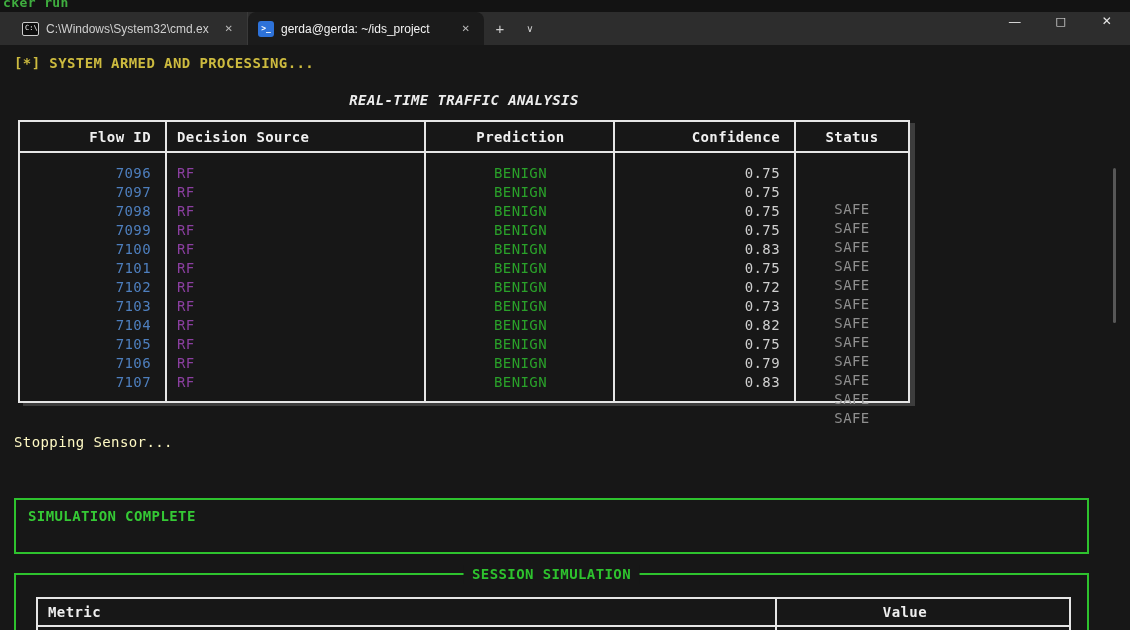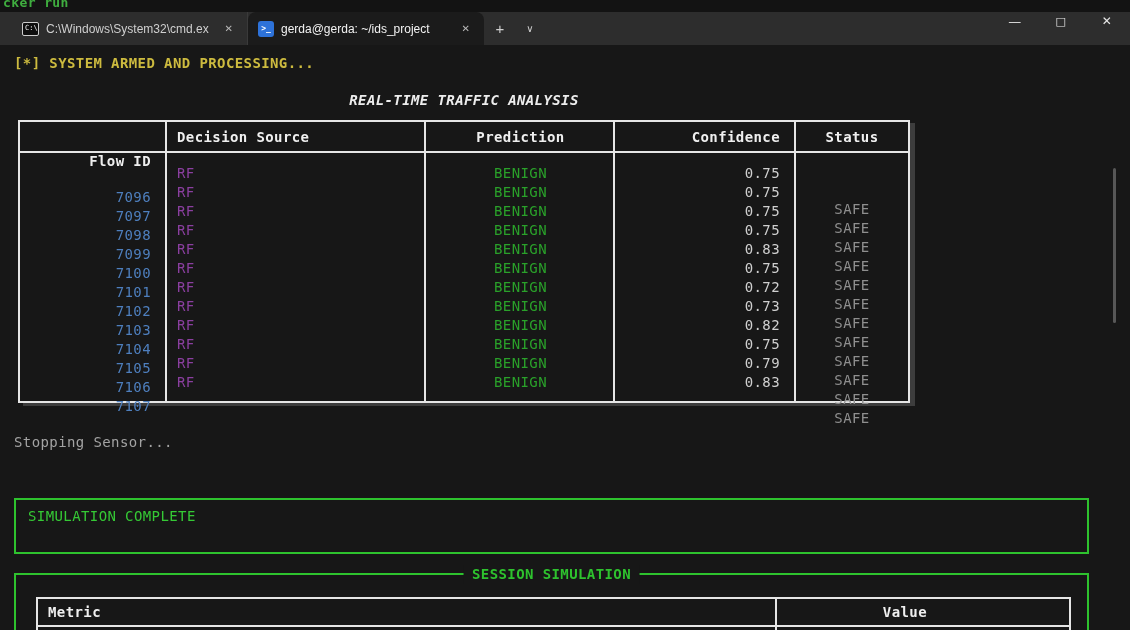--- a/index.html
+++ b/index.html
@@ -42,37 +42,37 @@
 
   
   .ttable { position:absolute; left:18px; top:120px; width:892px; height:283px;
             border:2px solid var(--border-white,#e6e6e6); box-shadow:5px 3px 0 #3d3d3d; }
   .thead { display:flex; height:31px; line-height:30px; border-bottom:2px solid var(--border-white,#e6e6e6);
            color:#efefef; font-weight:bold; }
   .tbody { padding-top:11px; }
   .trow { display:flex; height:19px; line-height:19px; }
   .vline { position:absolute; top:0; bottom:0; width:2px; background:var(--border-white,#e6e6e6); }
   .vl1{left:145px} .vl2{left:404px} .vl3{left:593px} .vl4{left:774px}
-  .c-flow   { width:147px; text-align:right; padding-right:16px;margin-top:24px; }
+  .c-flow   { width:147px; text-align:right; padding-right:16px; }
   .c-src    { width:259px; padding-left:10px; }
   .c-pred   { width:189px; text-align:center; }
   .c-conf   { width:181px; text-align:right; padding-right:16px; }
   .c-status { width:112px; text-align:center; }
   .trow .c-flow   { color:var(--flow-blue,#4e7fbe); }
   .trow .c-src    { color:var(--source-purple,#8b3fa0); }
   .trow .c-pred   { color:var(--benign-green,#2aa12a); }
   .trow .c-conf   { color:#cfcfcf; }
   .trow .c-status { color:var(--safe-gray,#8f8f8f);margin-top:36px; }
 
-  .stopping-line { position:absolute; left:14px; top:433px; color:#a3a3a3; line-height:19px; }
+  .stopping-line { position:absolute; left:14px; top:433px; color:#fef9c3; line-height:19px; }
 
   
   .sim-box { position:absolute; left:14px; top:498px; width:1075px; height:56px;
              border:2px solid var(--accent-green,#2ec22e); padding:7px 12px; line-height:19px; }
-  .sim-title { color:#35c935; font-weight:normal; }
+  .sim-title { color:#35c935; font-weight:bold; }
   .sim-details { color:#2fa82f; }
 
   
   .session-box { position:absolute; left:14px; top:573px; width:1075px; height:70px;
                  border:2px solid var(--accent-green,#2ec22e); border-bottom:none; }
   .session-title { position:absolute; top:-10px; left:50%; transform:translateX(-50%);
                    background:var(--terminal-bg,#171717); padding:0 9px; color:var(--accent-green,#2ec22e);
                    font-weight:bold; line-height:19px; white-space:nowrap; }
   .stats-table { position:absolute; left:20px; top:22px; width:1035px; height:60px; border:2px solid var(--border-white,#e6e6e6); }
   .stats-head { display:flex; height:28px; line-height:27px; color:#efefef; font-weight:bold;

